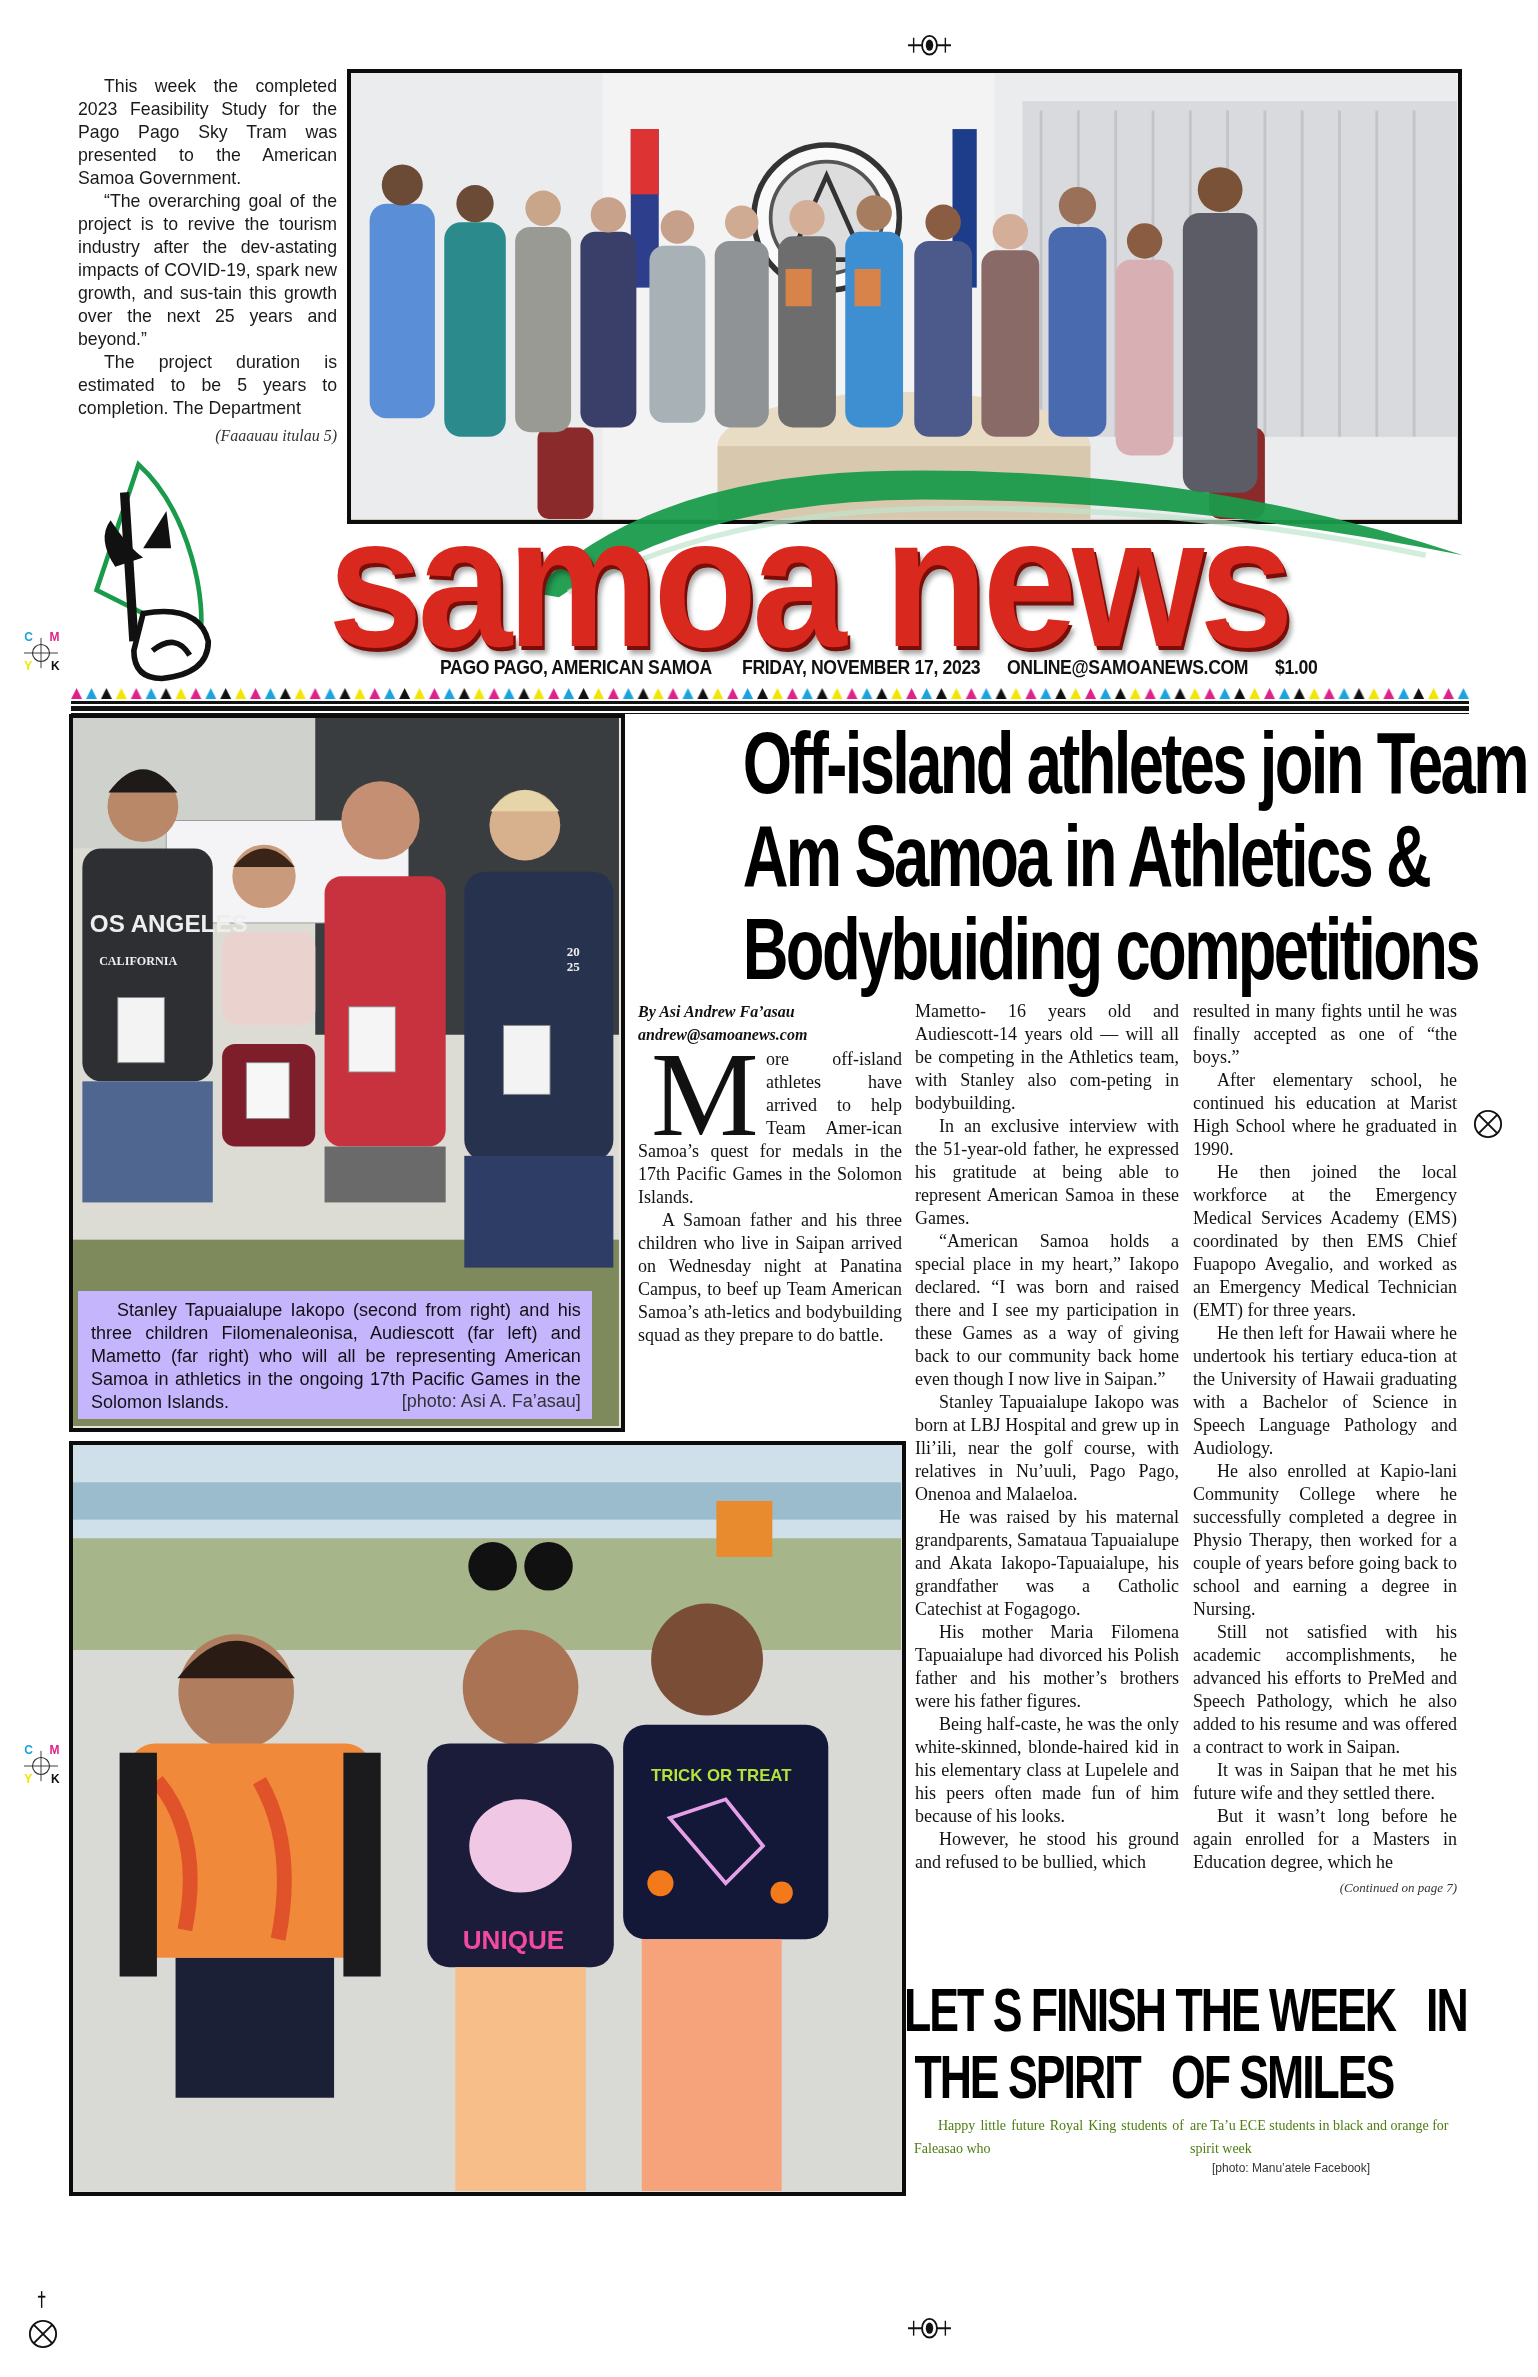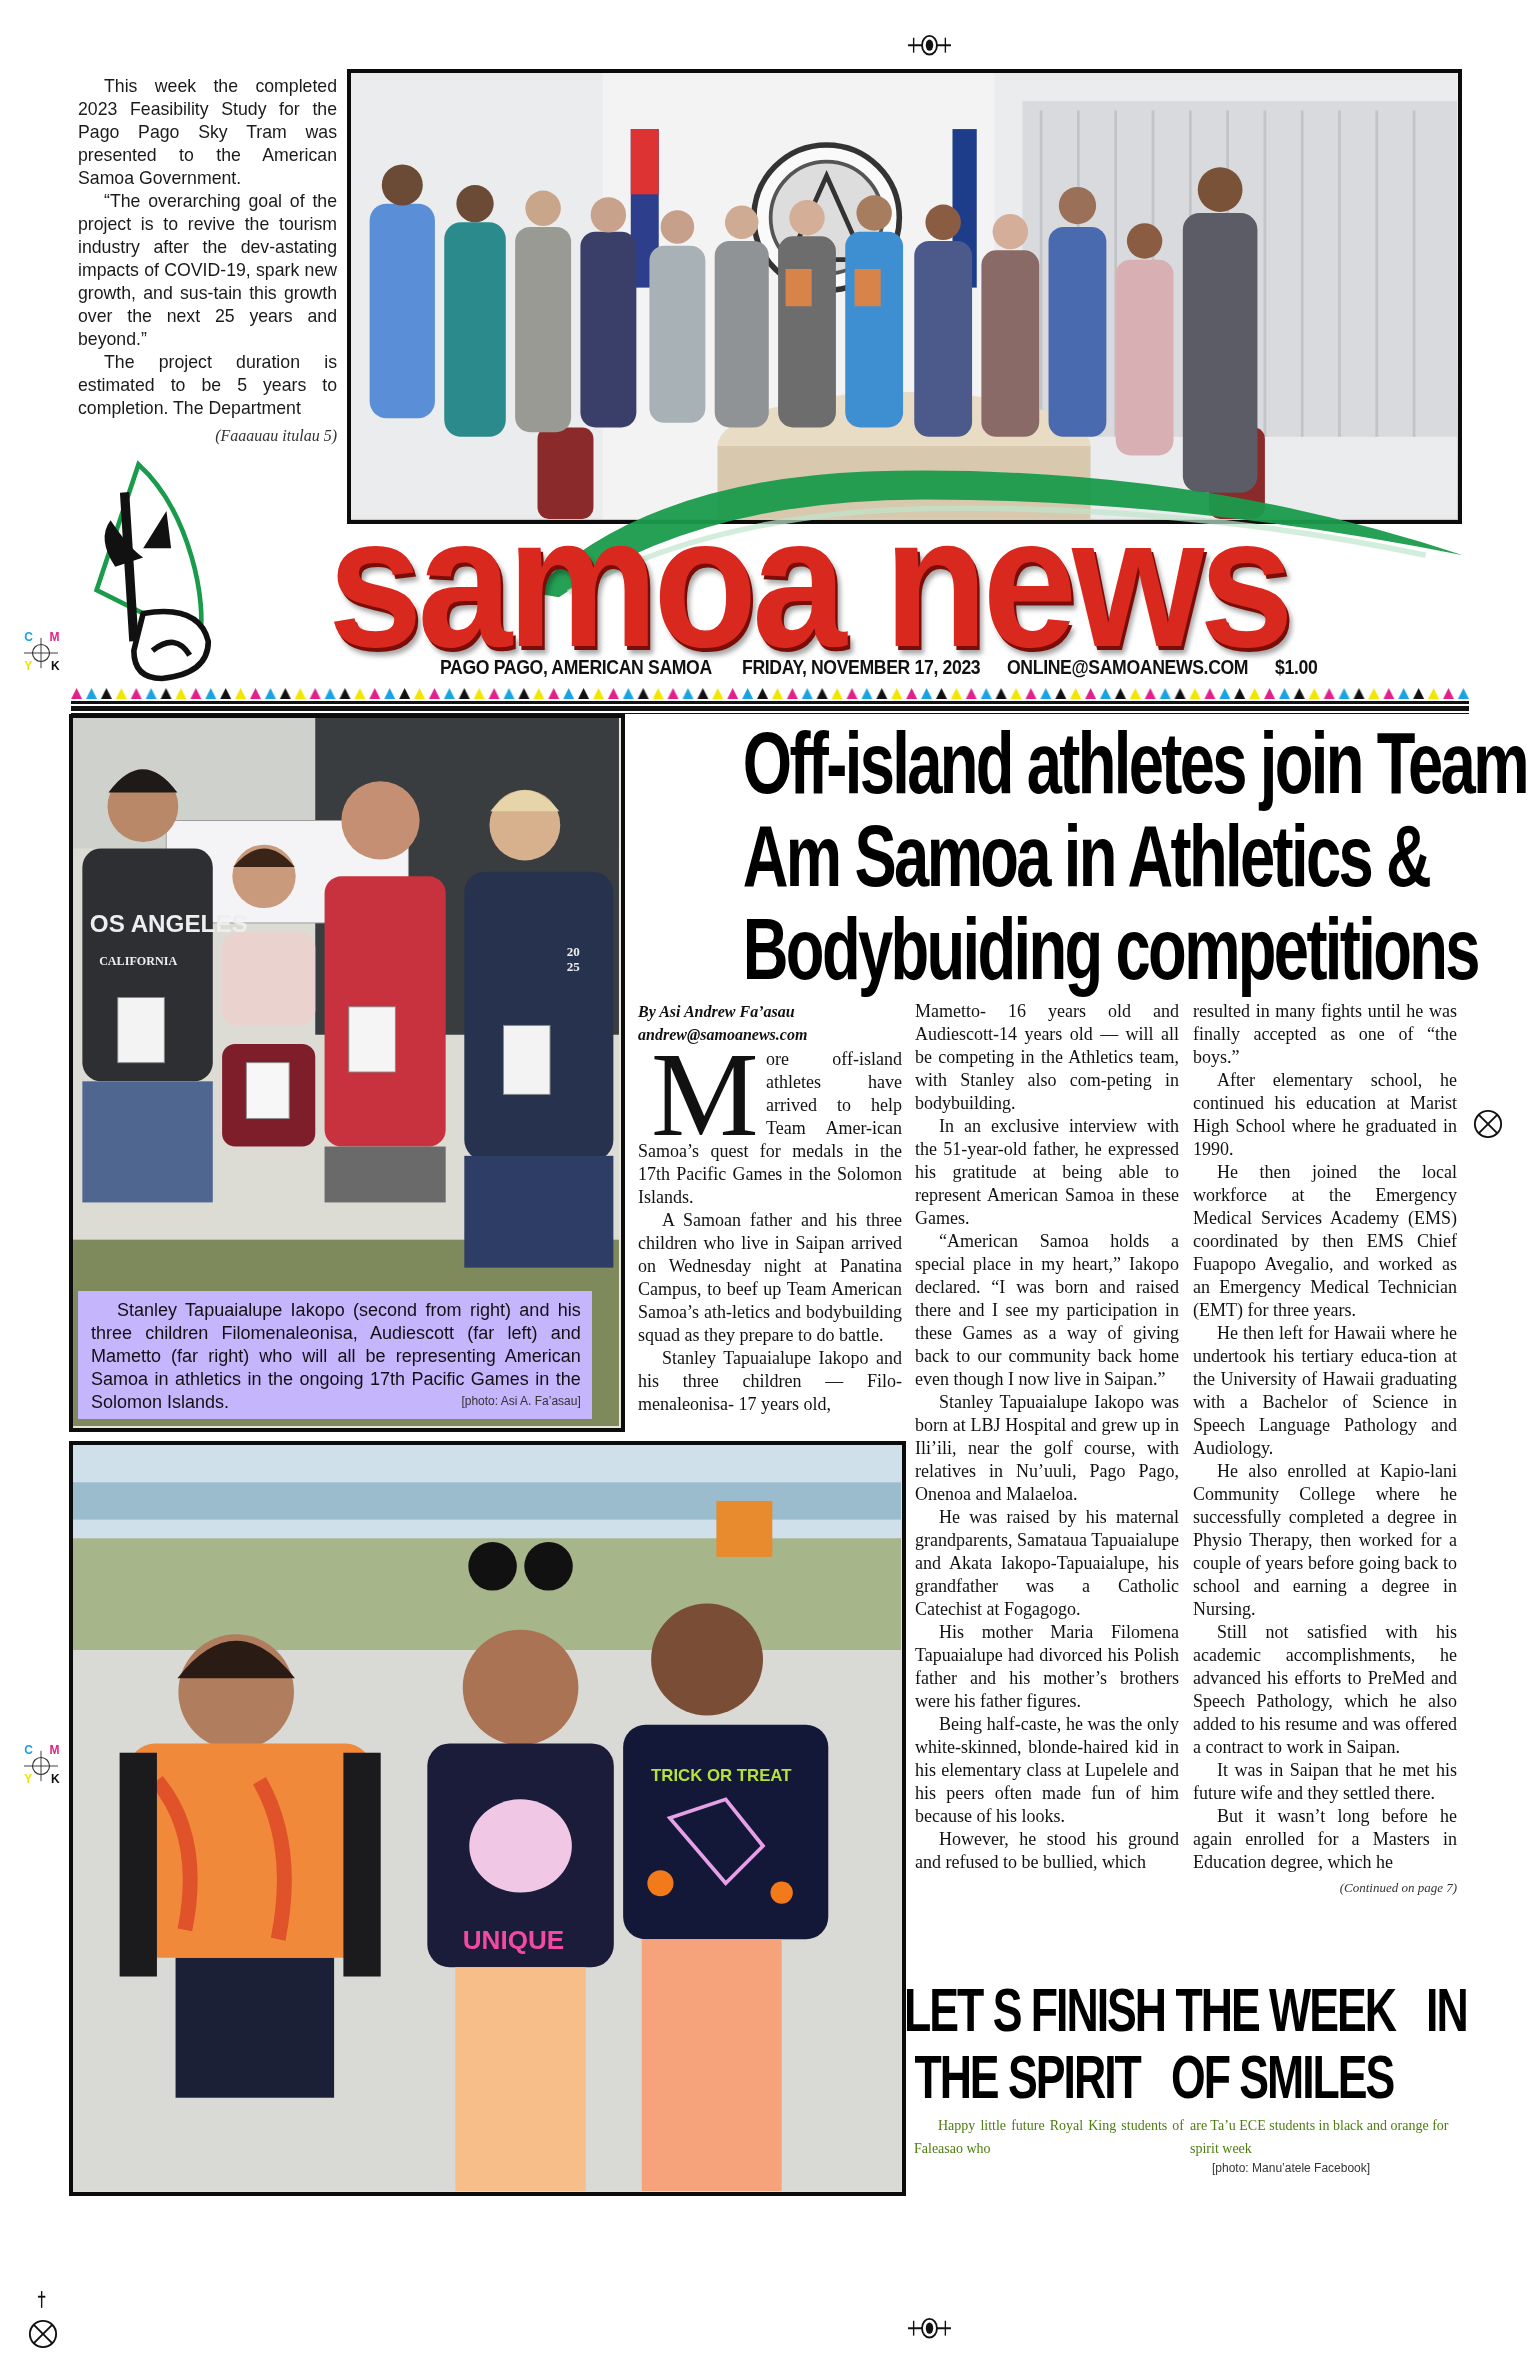--- a/index.html
+++ b/index.html
@@ -46,21 +46,21 @@
   .byline { left: 638px; top: 1000px; width: 261px; font-family: "Liberation Serif", serif; font-style: italic; font-weight: bold; font-size: 16px; line-height: 23px; color: #111; }
 
   .col { position: absolute; width: 264px; font-family: "Liberation Serif", serif; font-size: 18px; line-height: 23px; text-align: justify; color: #111; hyphens: manual; }
   .col p { text-indent: 24px; }
   .col p.noindent { text-indent: 0; }
   .dropcap { float: left; font-size: 121px; line-height: 89px; margin: 1.9px 7.5px 0 13px; font-family: "Liberation Serif", serif; }
   .continued { text-align: right; font-style: italic; font-size: 13px; color: #333; text-indent: 0 !important; margin-top: 1.9px; }
 
   .caption-box { position: absolute; left: 78px; top: 1291px; width: 514px; height: 128px; background: #c4b5fd; padding: 7.5px 11.2px 0 13px; font-family: "Liberation Sans", sans-serif; font-size: 18px; line-height: 23px; text-align: justify; color: #111; }
   .caption-box p { text-indent: 26px; }
-  .caption-box .credit { position: absolute; right: 11.2px; bottom: 5.6px; font-size: 12px; color: #333; }
+  .caption-box .credit { position: absolute; right: 11.2px; bottom: 5.6px; font-size: 18px; color: #333; }
 
   .headline2 { left: 904px; top: 1976px; width: 559px; font-family: "Liberation Sans", sans-serif; font-weight: bold; color: #000; }
   .headline2 div { font-size: 62px; line-height: 67px; letter-spacing: -2.8px; transform: scaleX(0.72); transform-origin: left center; white-space: pre; }
 
   .smiles-col { position: absolute; top: 2114px; width: 270px; font-family: "Liberation Serif", serif; font-size: 14px; line-height: 23px; text-align: justify; color: #4d7c0f; }
   .smiles-credit { left: 1212px; top: 2161px; font-family: "Liberation Sans", sans-serif; font-size: 12px; color: #333; }
 </style>
 </head>
 <body>
 
@@ -271,21 +271,20 @@
 
 <div class="abs byline">
   <div>By Asi Andrew Fa’asau</div>
   <div>andrew@samoanews.com</div>
 </div>
 
 <div class="col" style="left:638px;top:1048px;">
   <span class="dropcap">M</span>
   <p class="noindent">ore off-island athletes have arrived to help Team Amer-ican Samoa’s quest for medals in the 17th Pacific Games in the Solomon Islands.</p>
   <p>A Samoan father and his three children who live in Saipan arrived on Wednesday night at Panatina Campus, to beef up Team American Samoa’s ath-letics and bodybuilding squad as they prepare to do battle.</p>
-  <p>Stanley Tapuaialupe Iakopo and his three children — Filo-menaleonisa- 17 years old,</p>
 </div>
 
 <div class="col" style="left:915px;top:1000px;">
   <p class="noindent">Mametto- 16 years old and Audiescott-14 years old — will all be competing in the Athletics team, with Stanley also com-peting in bodybuilding.</p>
   <p>In an exclusive interview with the 51-year-old father, he expressed his gratitude at being able to represent American Samoa in these Games.</p>
   <p>“American Samoa holds a special place in my heart,” Iakopo declared. “I was born and raised there and I see my participation in these Games as a way of giving back to our community back home even though I now live in Saipan.”</p>
   <p>Stanley Tapuaialupe Iakopo was born at LBJ Hospital and grew up in Ili’ili, near the golf course, with relatives in Nu’uuli, Pago Pago, Onenoa and Malaeloa.</p>
   <p>He was raised by his maternal grandparents, Samataua Tapuaialupe and Akata Iakopo-Tapuaialupe, his grandfather was a Catholic Catechist at Fogagogo.</p>
   <p>His mother Maria Filomena Tapuaialupe had divorced his Polish father and his mother’s brothers were his father figures.</p>
   <p>Being half-caste, he was the only white-skinned, blonde-haired kid in his elementary class at Lupelele and his peers often made fun of him because of his looks.</p>

